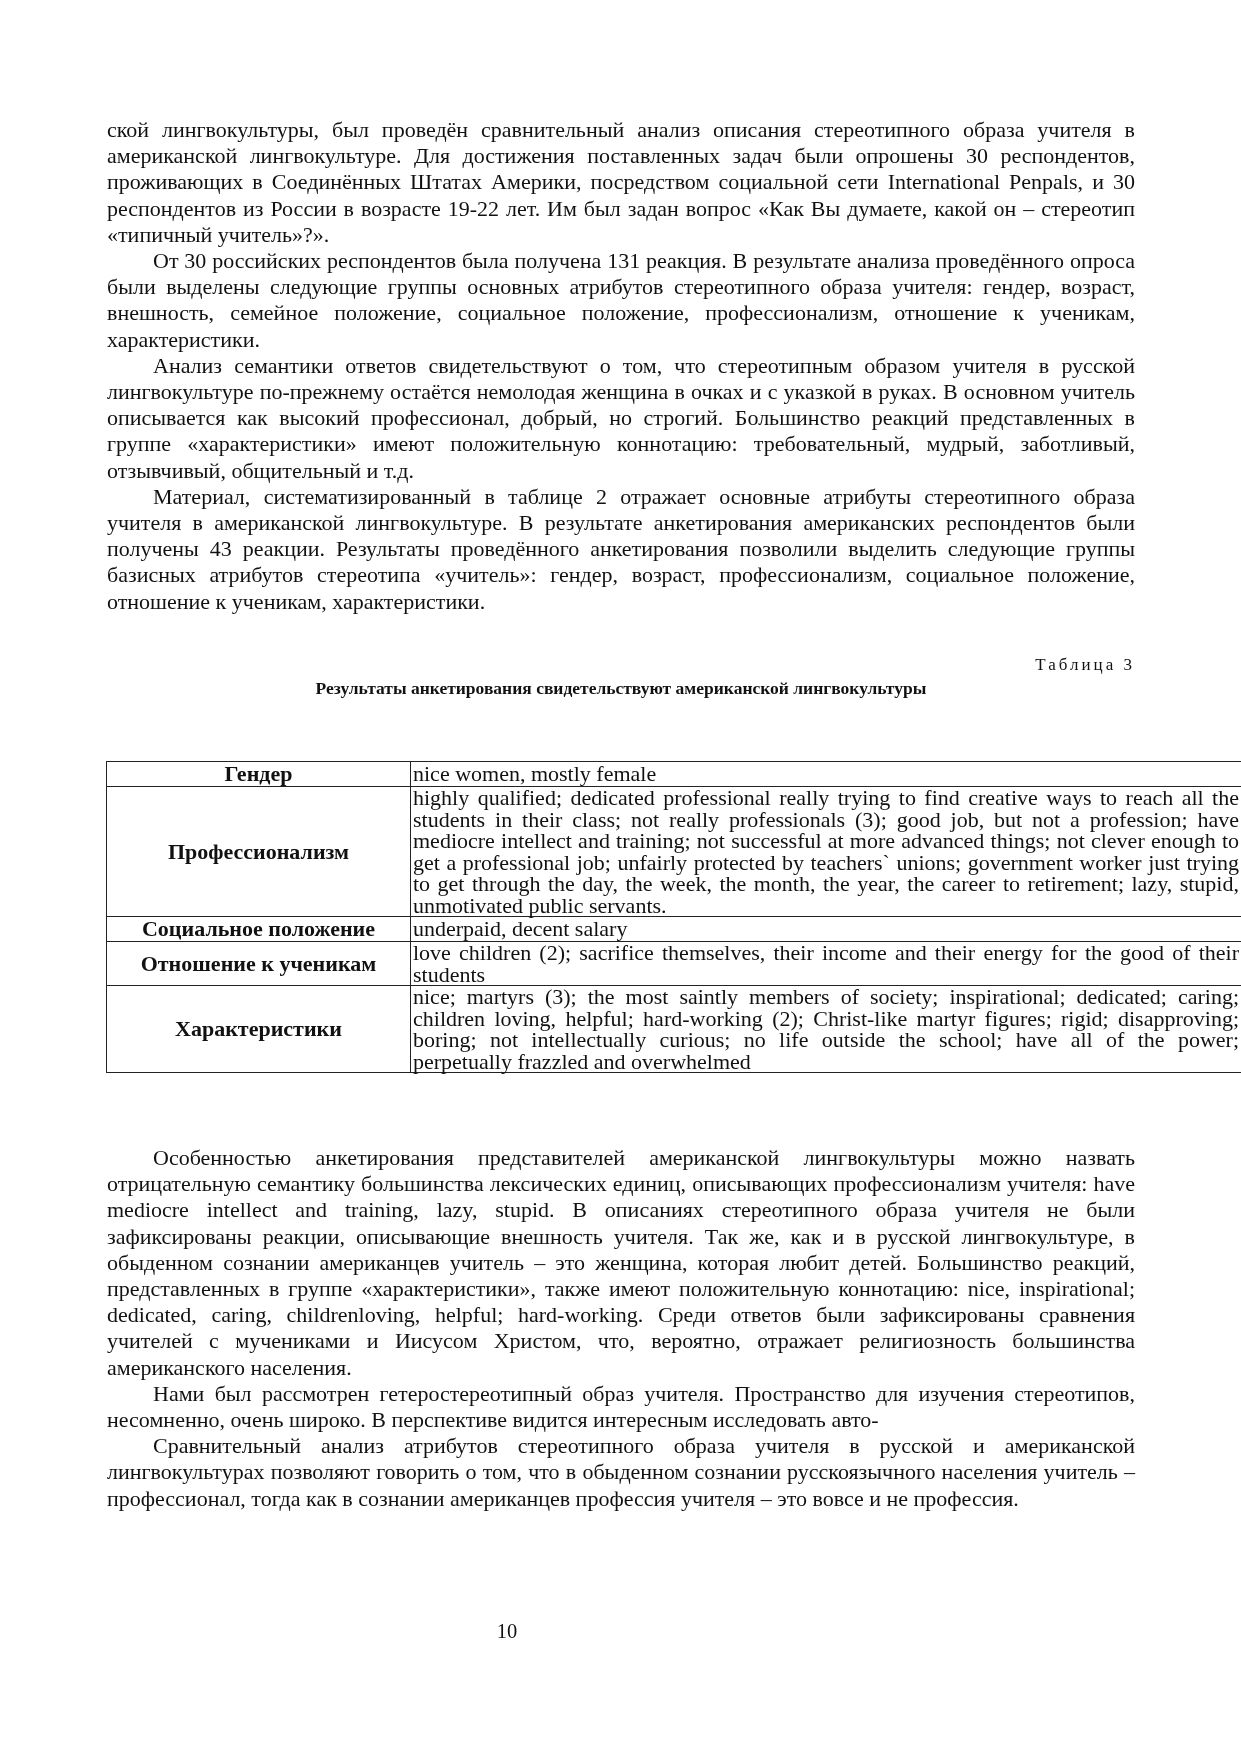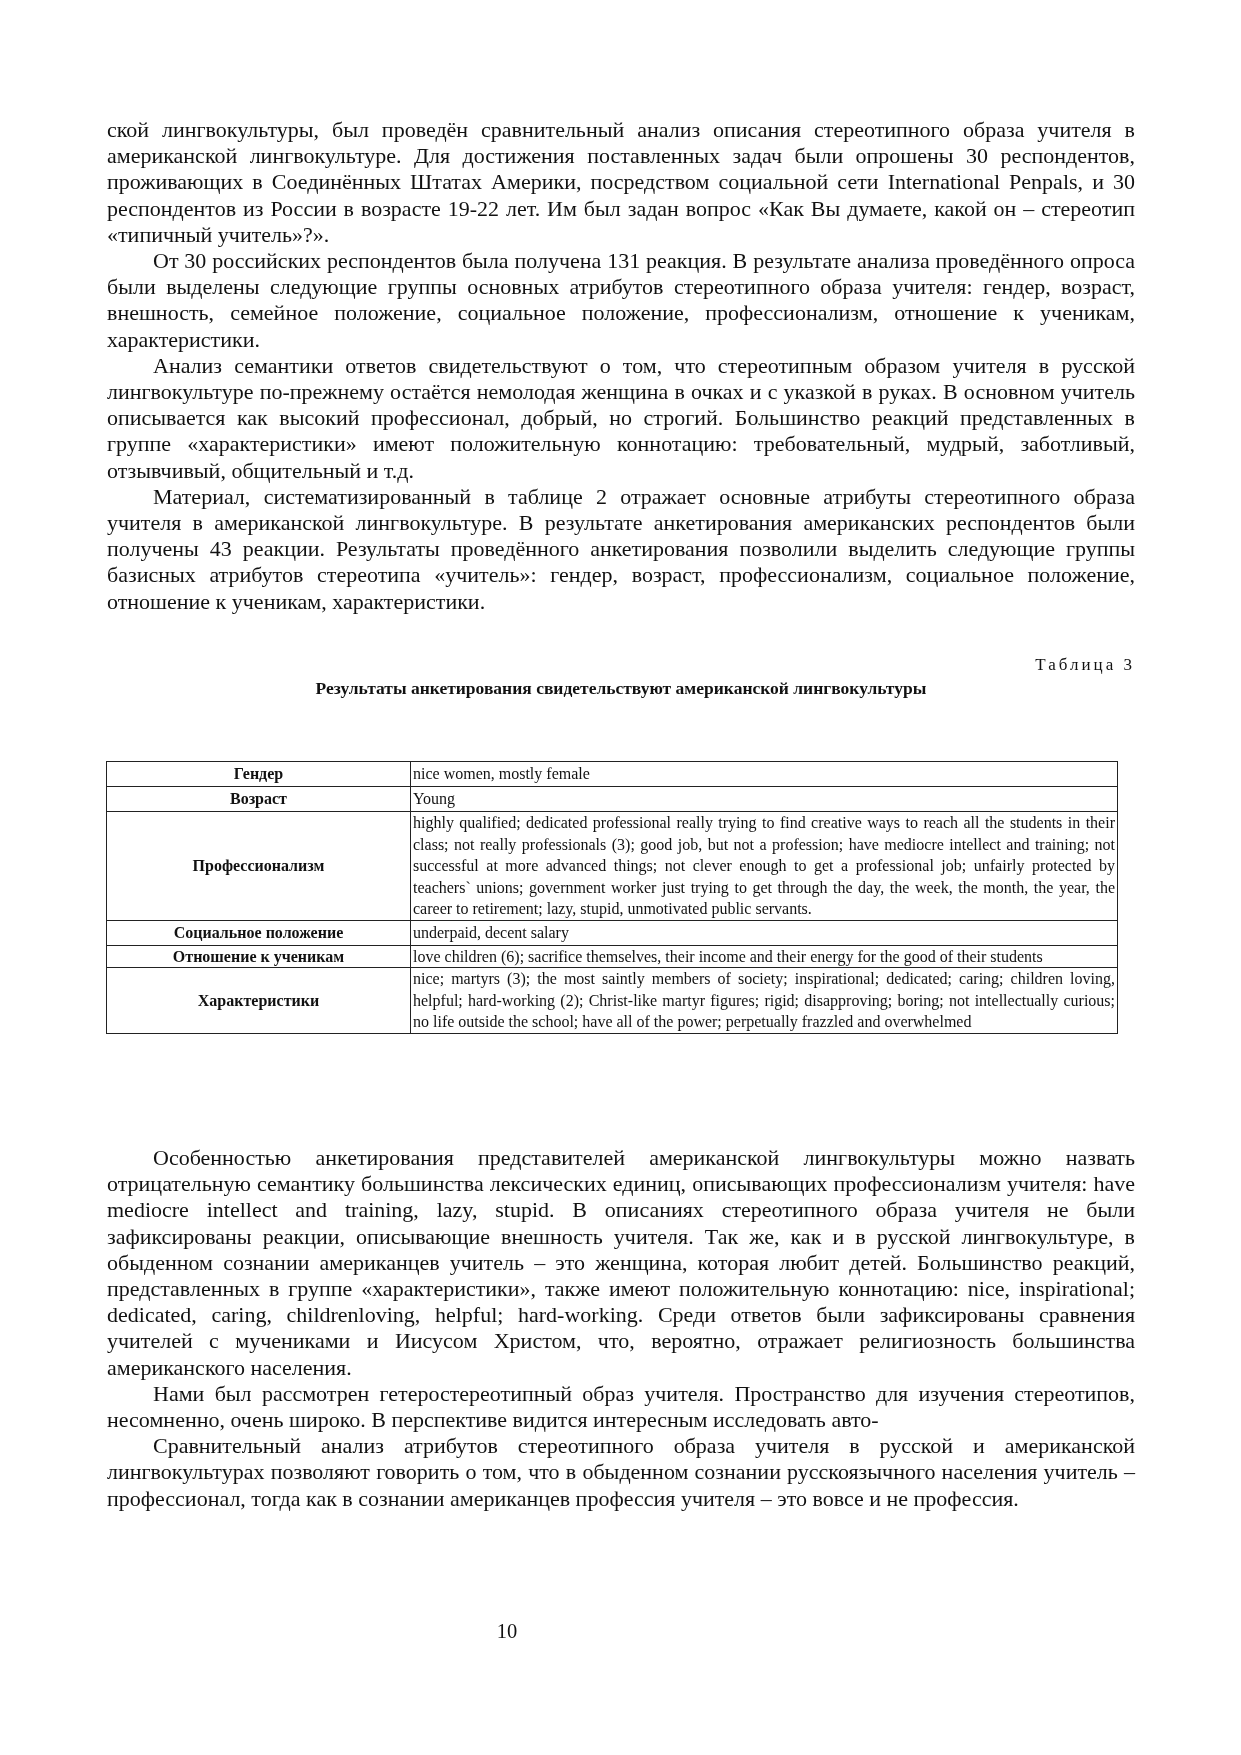--- a/index.html
+++ b/index.html
@@ -16,22 +16,22 @@
     .para.noindent { text-indent: 0; }
     .table-label {
       font-size: 17px; text-align: right; letter-spacing: 3px;
       margin: 40px 0 0 0; line-height: 20px;
     }
     .table-title {
       font-size: 17.5px; font-weight: bold; text-align: center;
       margin: 2px 0 0 0; line-height: 22px;
     }
     table.results {
-      position: absolute; left: 106px; top: 761px; width: 1012px;
-      border-collapse: collapse; font-size: 16px; line-height: 21.5px;
+      position: absolute; left: 106px; top: 761px; width: 1136px;
+      border-collapse: collapse; font-size: 22px; line-height: 21.5px;
     }
     table.results td {
       border: 1.3px solid #222222; padding: 0 2px; vertical-align: middle;
     }
     table.results td.key {
       width: 299px; font-weight: bold; text-align: center;
     }
     table.results td.val { text-align: justify; }
     .lower { position: absolute; left: 107px; top: 1145px; width: 1028px; }
     .page-number {
@@ -50,35 +50,31 @@
   <p class="table-label">Таблица 3</p>
   <p class="table-title">Результаты анкетирования свидетельствуют американской лингвокультуры</p>
 </div>
 
 <table class="results">
   <tbody>
     <tr style="height:25px;">
       <td class="key">Гендер</td>
       <td class="val">nice women, mostly female</td>
     </tr>
-    <tr style="height:25px;">
-      <td class="key">Возраст</td>
-      <td class="val">Young</td>
-    </tr>
     <tr>
       <td class="key">Профессионализм</td>
       <td class="val">highly qualified; dedicated professional really trying to find creative ways to reach all the students in their class; not really professionals (3); good job, but not a profession; have mediocre intellect and training; not successful at more advanced things; not clever enough to get a professional job; unfairly protected by teachers` unions; government worker just trying to get through the day, the week, the month, the year, the career to retirement; lazy, stupid, unmotivated public servants.</td>
     </tr>
     <tr style="height:25px;">
       <td class="key">Социальное положение</td>
       <td class="val">underpaid, decent salary</td>
     </tr>
     <tr>
       <td class="key">Отношение к ученикам</td>
-      <td class="val">love children (6); sacrifice themselves, their income and their energy for the good of their students</td>
+      <td class="val">love children (2); sacrifice themselves, their income and their energy for the good of their students</td>
     </tr>
     <tr>
       <td class="key">Характеристики</td>
       <td class="val">nice; martyrs (3); the most saintly members of society; inspirational; dedicated; caring; children loving, helpful; hard-working (2); Christ-like martyr figures; rigid; disapproving; boring; not intellectually curious; no life outside the school; have all of the power; perpetually frazzled and overwhelmed</td>
     </tr>
   </tbody>
 </table>
 
 <div class="lower">
   <p class="para">Особенностью анкетирования представителей американской лингвокультуры можно назвать отрицательную семантику большинства лексических единиц, описывающих профессионализм учителя: have mediocre intellect and training, lazy, stupid. В описаниях стереотипного образа учителя не были зафиксированы реакции, описывающие внешность учителя. Так же, как и в русской лингвокультуре, в обыденном сознании американцев учитель – это женщина, которая любит детей. Большинство реакций, представленных в группе «характеристики», также имеют положительную коннотацию: nice, inspirational; dedicated, caring, childrenloving, helpful; hard-working. Среди ответов были зафиксированы сравнения учителей с мучениками и Иисусом Христом, что, вероятно, отражает религиозность большинства американского населения.</p>

